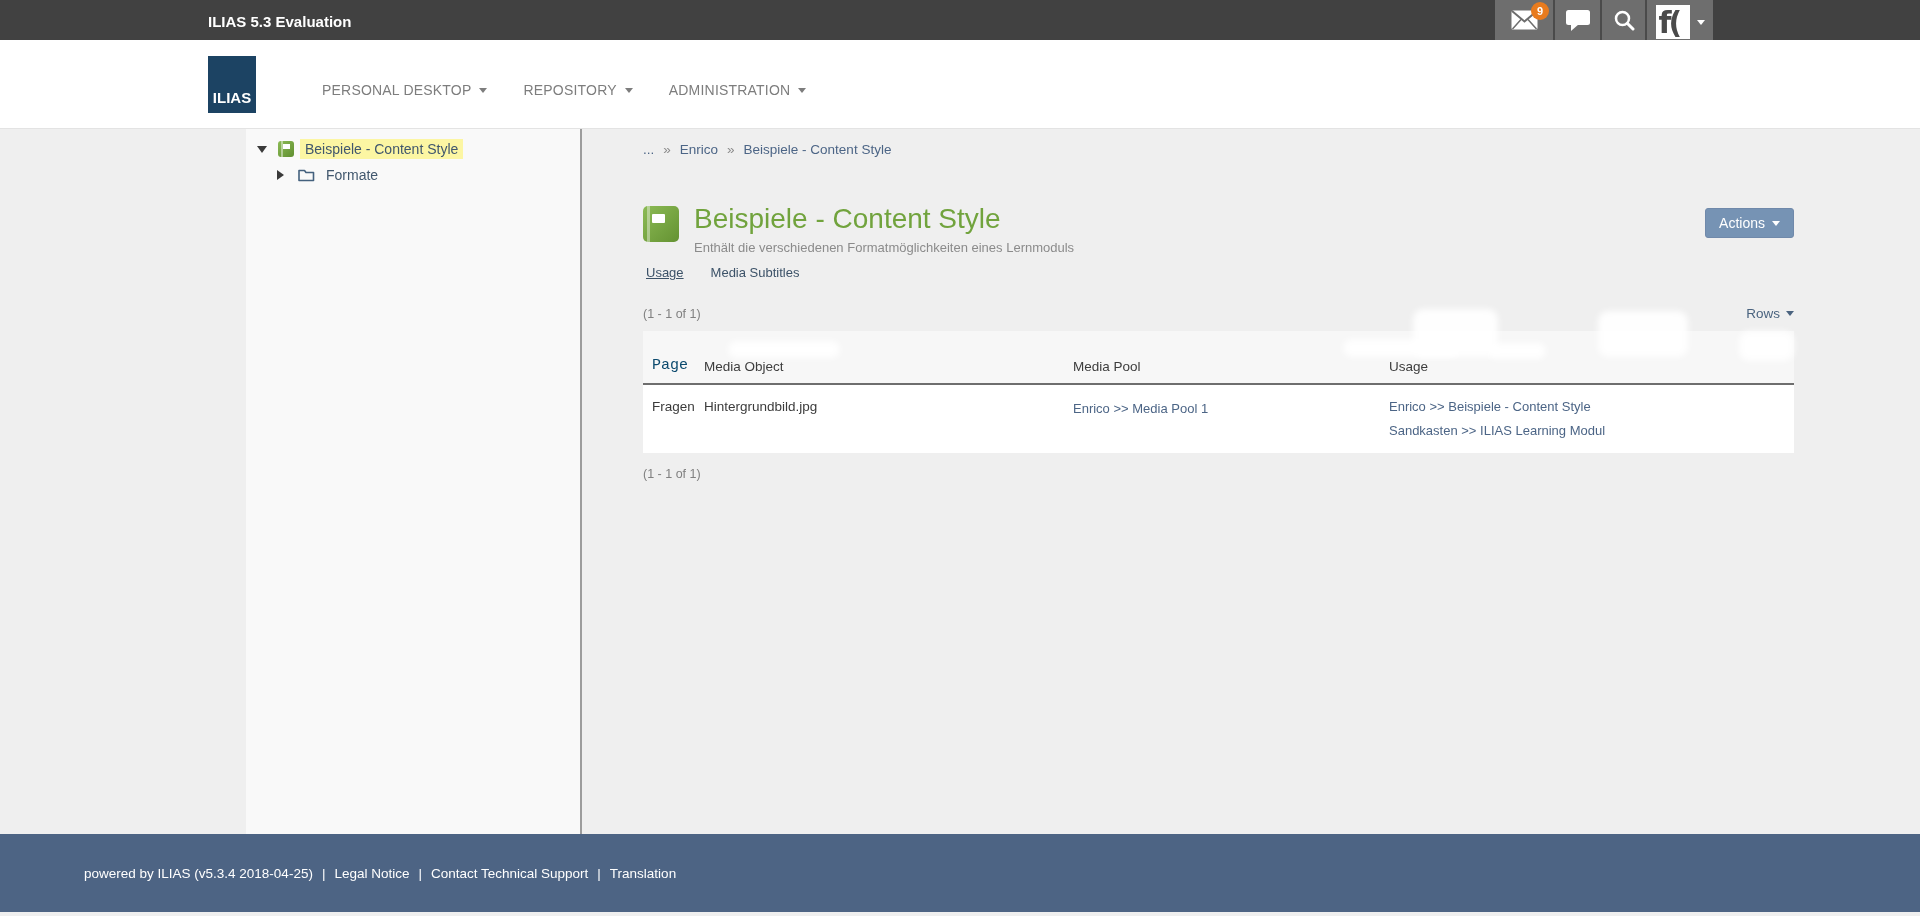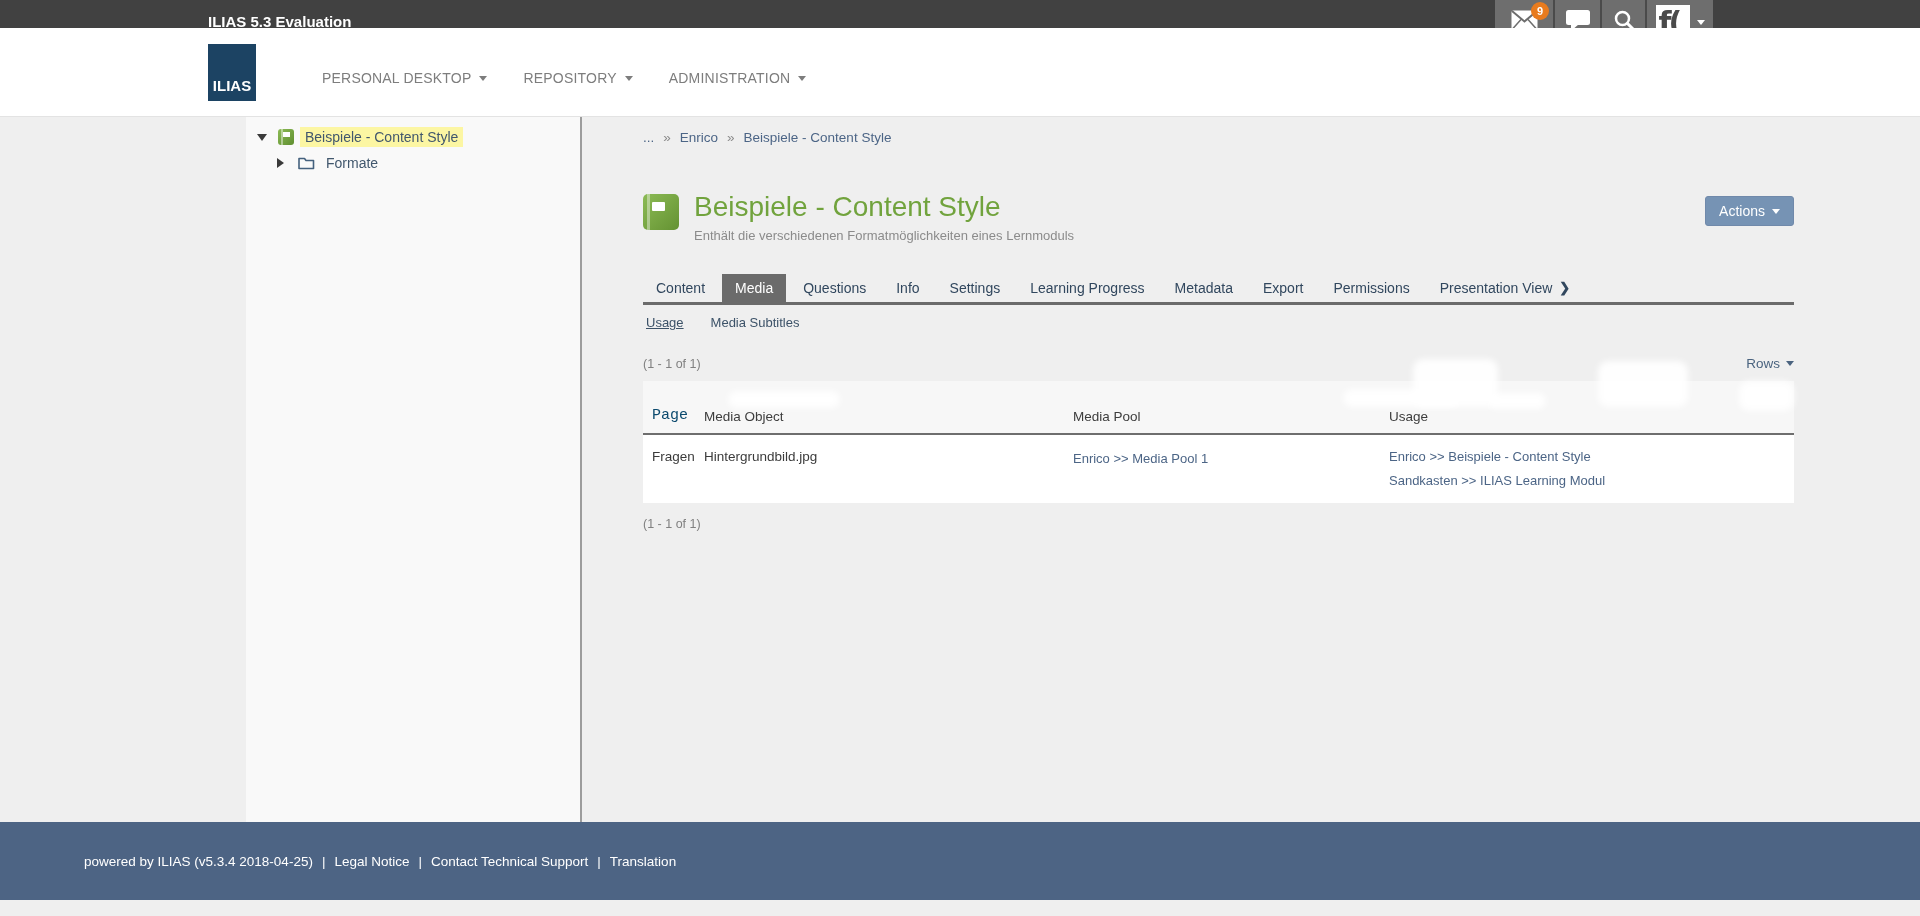--- a/index.html
+++ b/index.html
@@ -4,21 +4,21 @@
 <style>
   * { box-sizing: border-box; }
   html,body { margin:0; padding:0; }
   body {
     width:1920px; height:916px; overflow:hidden;
     font-family:"Liberation Sans", sans-serif;
     background:#efefef;
   }
 
   
-  .topbar { height:28px; background:#414141; position:relative;text-decoration:underline; }
+  .topbar { height:40px; background:#414141; position:relative;text-decoration:underline; }
   .topbar-title { position:absolute; left:208px; top:13px; color:#ffffff; font-size:15px; font-weight:bold; }
   .topbar-icons { position:absolute; right:207px; top:0; height:44px; display:flex; background:#6e6e6e; }
   .tb-cell { display:flex; align-items:center; justify-content:center; border-left:2px solid #4a4a4a; position:relative; cursor:pointer; }
   .tb-cell:first-child { border-left:none; }
   .tb-mail { width:58px; }
   .tb-chat { width:47px; }
   .tb-search { width:45px; }
   .tb-avatar { width:68px; }
   .badge { position:absolute; top:2px; right:4px; background:#e87b1e; color:#fff; font-size:11px; font-weight:bold;
            width:18px; height:18px; border-radius:50%; display:flex; align-items:center; justify-content:center; }
@@ -216,35 +216,20 @@
           <h1 class="page-title">Beispiele - Content Style</h1>
           <div class="page-subtitle">Enthält die verschiedenen Formatmöglichkeiten eines Lernmoduls</div>
         </div>
       </div>
 
       <div class="actions-btn">
         <span>Actions</span>
         <span class="caret"></span>
       </div>
 
-      <div class="tabs">
-        <div class="tab">Content</div>
-        <div class="tab active">Media</div>
-        <div class="tab">Questions</div>
-        <div class="tab">Info</div>
-        <div class="tab">Settings</div>
-        <div class="tab">Learning Progress</div>
-        <div class="tab">Metadata</div>
-        <div class="tab">Export</div>
-        <div class="tab">Permissions</div>
-        <div class="tab">
-          <span>Presentation View</span>
-          <span class="tab-arrow">❯</span>
-        </div>
-      </div>
 
       <div class="subtabs">
         <span class="subtab active">Usage</span>
         <span class="subtab">Media Subtitles</span>
       </div>
 
       <div class="list-meta">
         <span class="count">(1 - 1 of 1)</span>
         <span class="rows-btn">
           <span>Rows</span>

